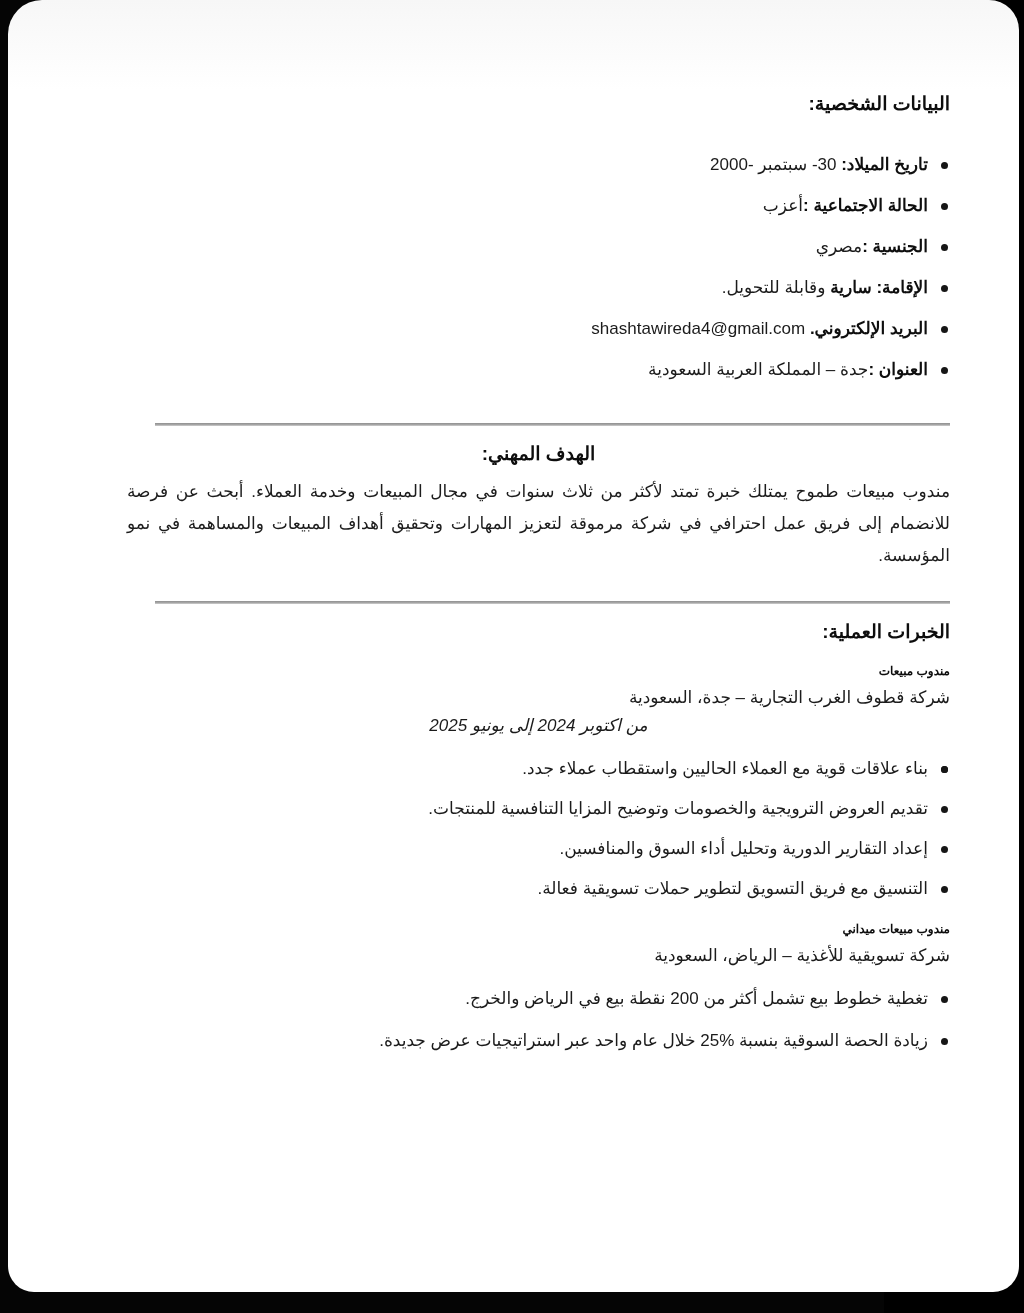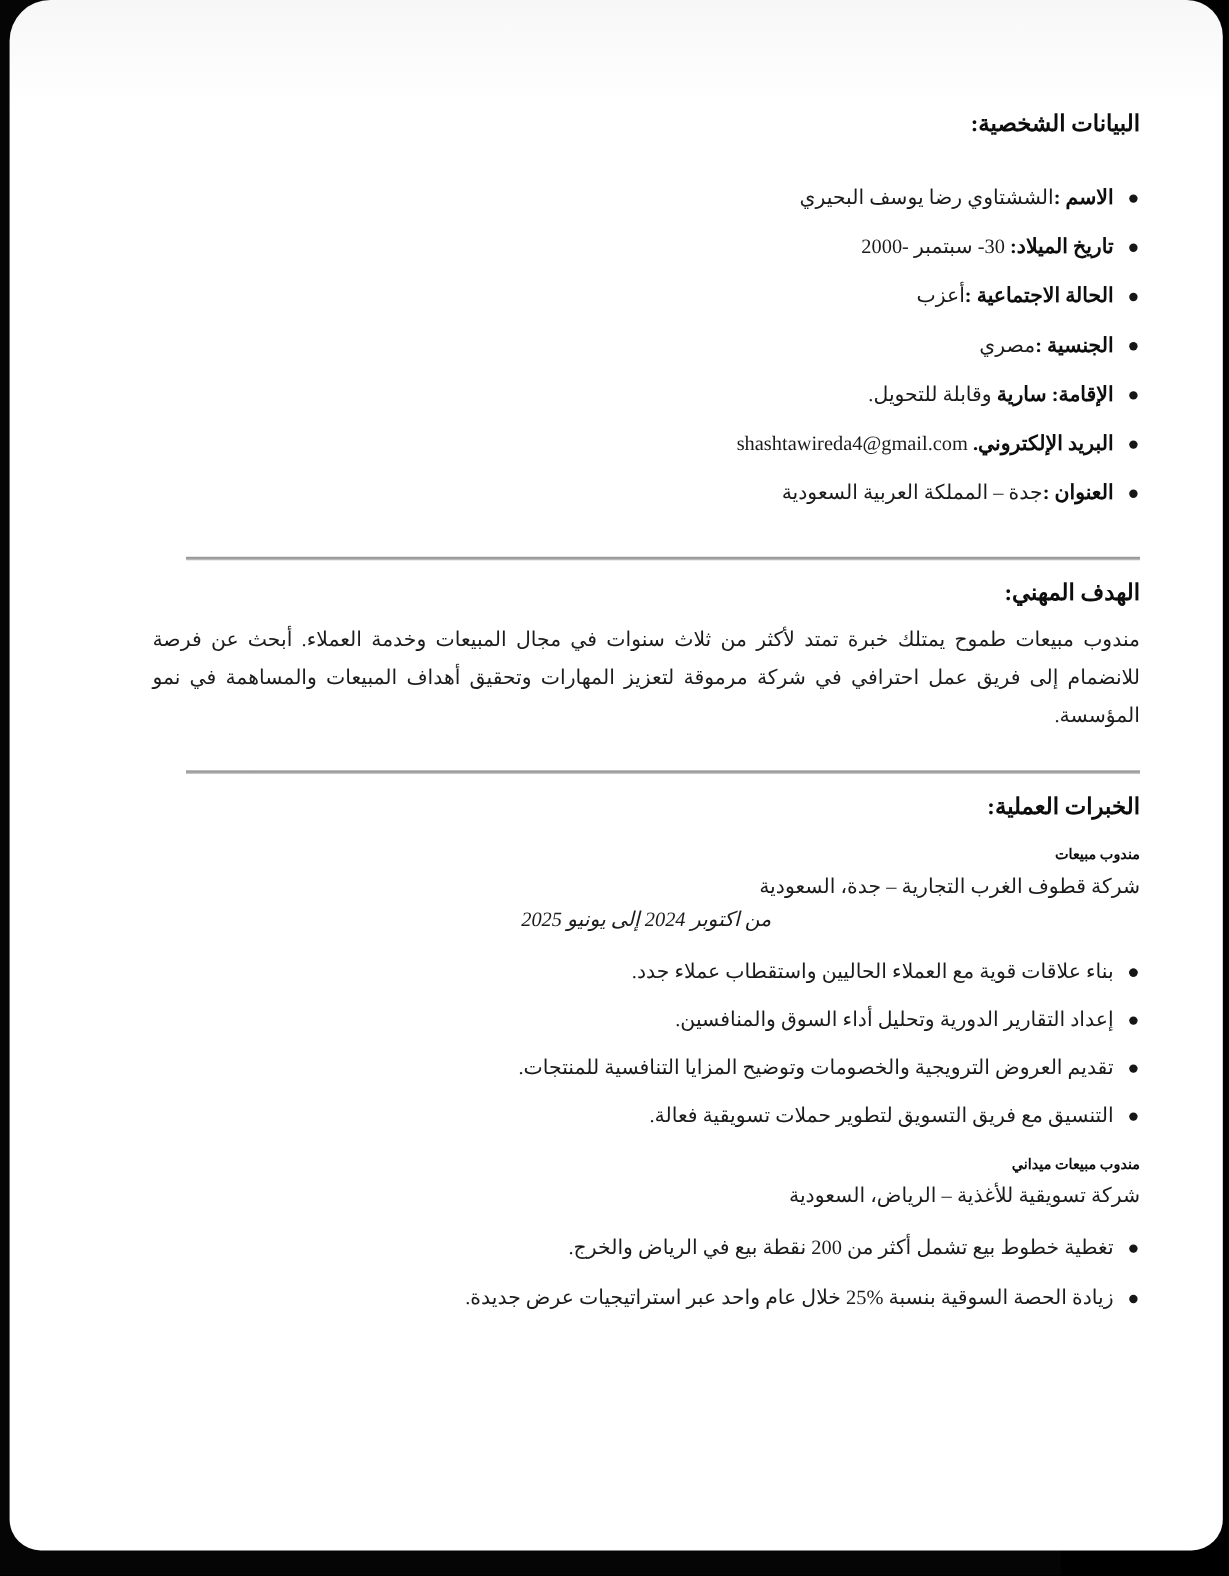--- a/index.html
+++ b/index.html
@@ -5,21 +5,21 @@
   html, body {
     margin: 0; padding: 0;
     width: 1024px; height: 1313px;
     background: #000;
     overflow: hidden;
   }
   .screen {
     position: relative;
     width: 884px; height: 1313px;
     background: #050505;
-    font-family: Liberation Serif, serif;
+    font-family: Liberation Sans, sans-serif;
   }
   .page {
     position: absolute;
     left: 8px; top: 0;
     width: 1011px; height: 1292px;
     background: linear-gradient(180deg, #f7f7f7 0%, #ffffff 7%, #ffffff 100%);
     border-radius: 34px 30px 26px 26px;
   }
   .content {
     position: absolute;
@@ -58,21 +58,21 @@
   .val { font-weight: 400; }
   .divider {
     height: 3px;
     background: linear-gradient(180deg, #8f8f8f 0%, #a8a8a8 60%, #d2d2d2 100%);
     border: none;
     margin: 40px 0 0 0;
     margin-right: 0;
   }
   .d1 { margin-top: 40px; margin-right: 0; margin-left: 28px; }
   .d2 { margin-top: 29px; margin-right: 0; margin-left: 28px; }
-  .h-objective { margin-top: 16px; }
+  .h-objective { margin-top: 16px; text-align: center; }
   .objective-p {
     margin: 10px 0 0 0;
     font-size: 17px;
     line-height: 32px;
     text-align: justify;
     color: #1c1c1c;
   }
   .h-exp { margin-top: 16px; }
   .job { margin-top: 14px; }
   .job2 { margin-top: 4px; }
@@ -100,21 +100,20 @@
 </head>
 <body>
 
 <div class="screen">
   <div class="page">
     <div class="content">
 
       <div class="sec-h">البيانات الشخصية:</div>
 
       <ul class="blist personal">
-        <li><span class="dot"></span><span class="lbl">الاسم :</span><span class="val">الششتاوي رضا يوسف البحيري</span></li>
         <li><span class="dot"></span><span class="lbl">تاريخ الميلاد: </span><span class="val">30- سبتمبر -2000</span></li>
         <li><span class="dot"></span><span class="lbl">الحالة الاجتماعية :</span><span class="val">أعزب</span></li>
         <li><span class="dot"></span><span class="lbl">الجنسية :</span><span class="val">مصري</span></li>
         <li><span class="dot"></span><span class="lbl">الإقامة: سارية </span><span class="val">وقابلة للتحويل.</span></li>
         <li><span class="dot"></span><span class="lbl">البريد الإلكتروني. </span><span class="val">shashtawireda4@gmail.com</span></li>
         <li><span class="dot"></span><span class="lbl">العنوان :</span><span class="val">جدة – المملكة العربية السعودية</span></li>
       </ul>
 
       <hr class="divider d1">
 
@@ -125,22 +124,22 @@
 
       <div class="sec-h h-exp">الخبرات العملية:</div>
 
       <div class="job">
         <div class="job-title">مندوب مبيعات</div>
         <div class="job-company">شركة قطوف الغرب التجارية – جدة، السعودية</div>
         <div class="job-period">من اكتوبر 2024 إلى يونيو 2025</div>
         <ul class="blist jobbullets1">
           <li><span class="dot"></span></li>
           <li><span class="dot"></span><span class="val">بناء علاقات قوية مع العملاء الحاليين واستقطاب عملاء جدد.</span></li>
+          <li><span class="dot"></span><span class="val">تقديم العروض الترويجية والخصومات وتوضيح المزايا التنافسية للمنتجات.</span></li>
           <li><span class="dot"></span><span class="val">إعداد التقارير الدورية وتحليل أداء السوق والمنافسين.</span></li>
-          <li><span class="dot"></span><span class="val">تقديم العروض الترويجية والخصومات وتوضيح المزايا التنافسية للمنتجات.</span></li>
           <li><span class="dot"></span><span class="val">التنسيق مع فريق التسويق لتطوير حملات تسويقية فعالة.</span></li>
         </ul>
       </div>
 
       <div class="job job2">
         <div class="job-title">مندوب مبيعات ميداني</div>
         <div class="job-company">شركة تسويقية للأغذية – الرياض، السعودية</div>
         <ul class="blist jobbullets2">
           <li><span class="dot"></span><span class="val">تغطية خطوط بيع تشمل أكثر من 200 نقطة بيع في الرياض والخرج.</span></li>
           <li><span class="dot"></span><span class="val">زيادة الحصة السوقية بنسبة %25 خلال عام واحد عبر استراتيجيات عرض جديدة.</span></li>

